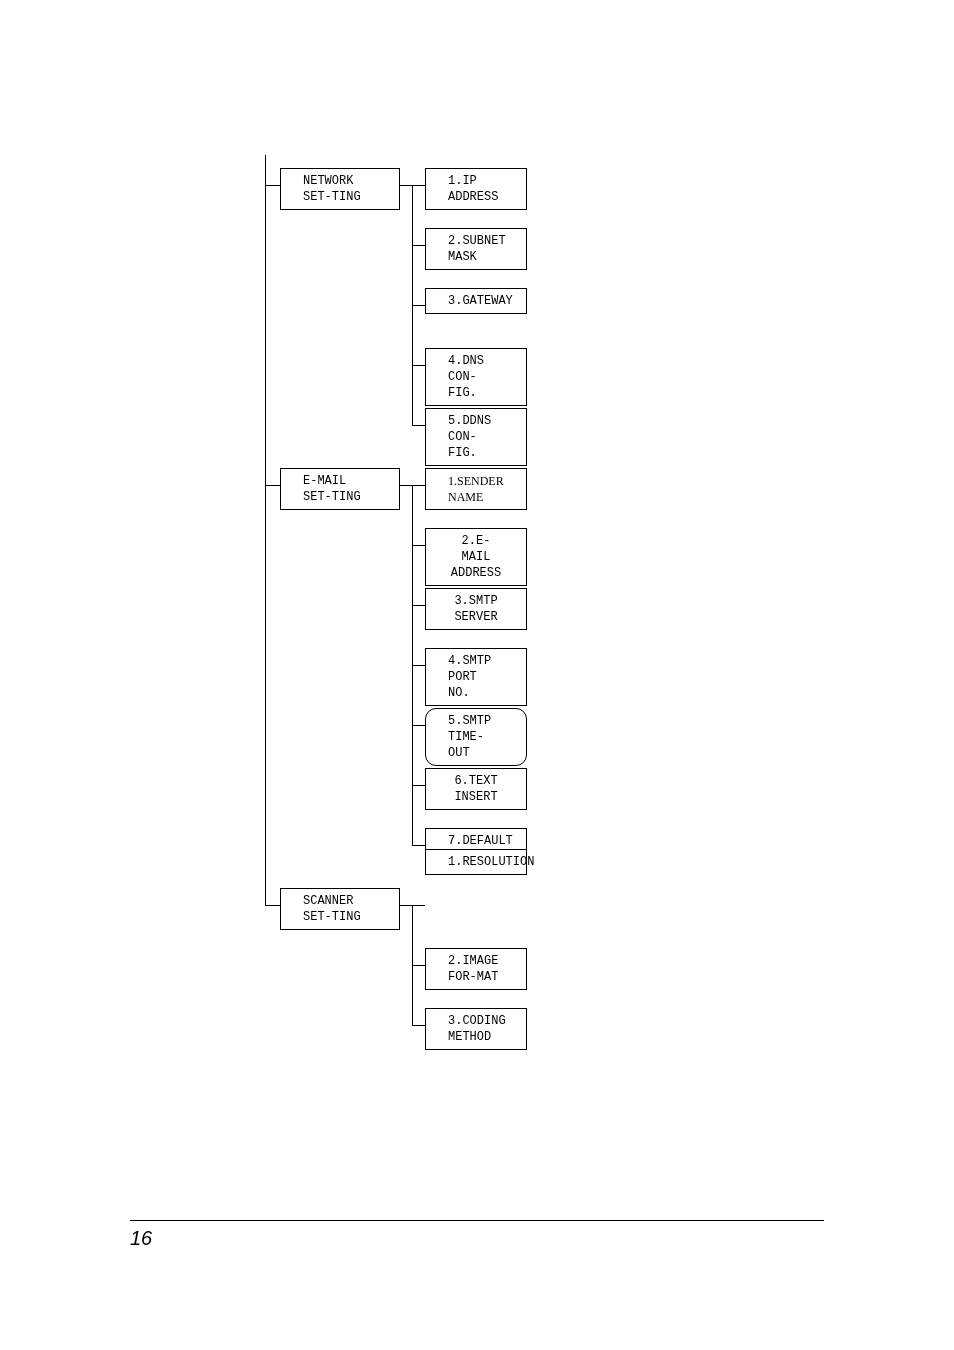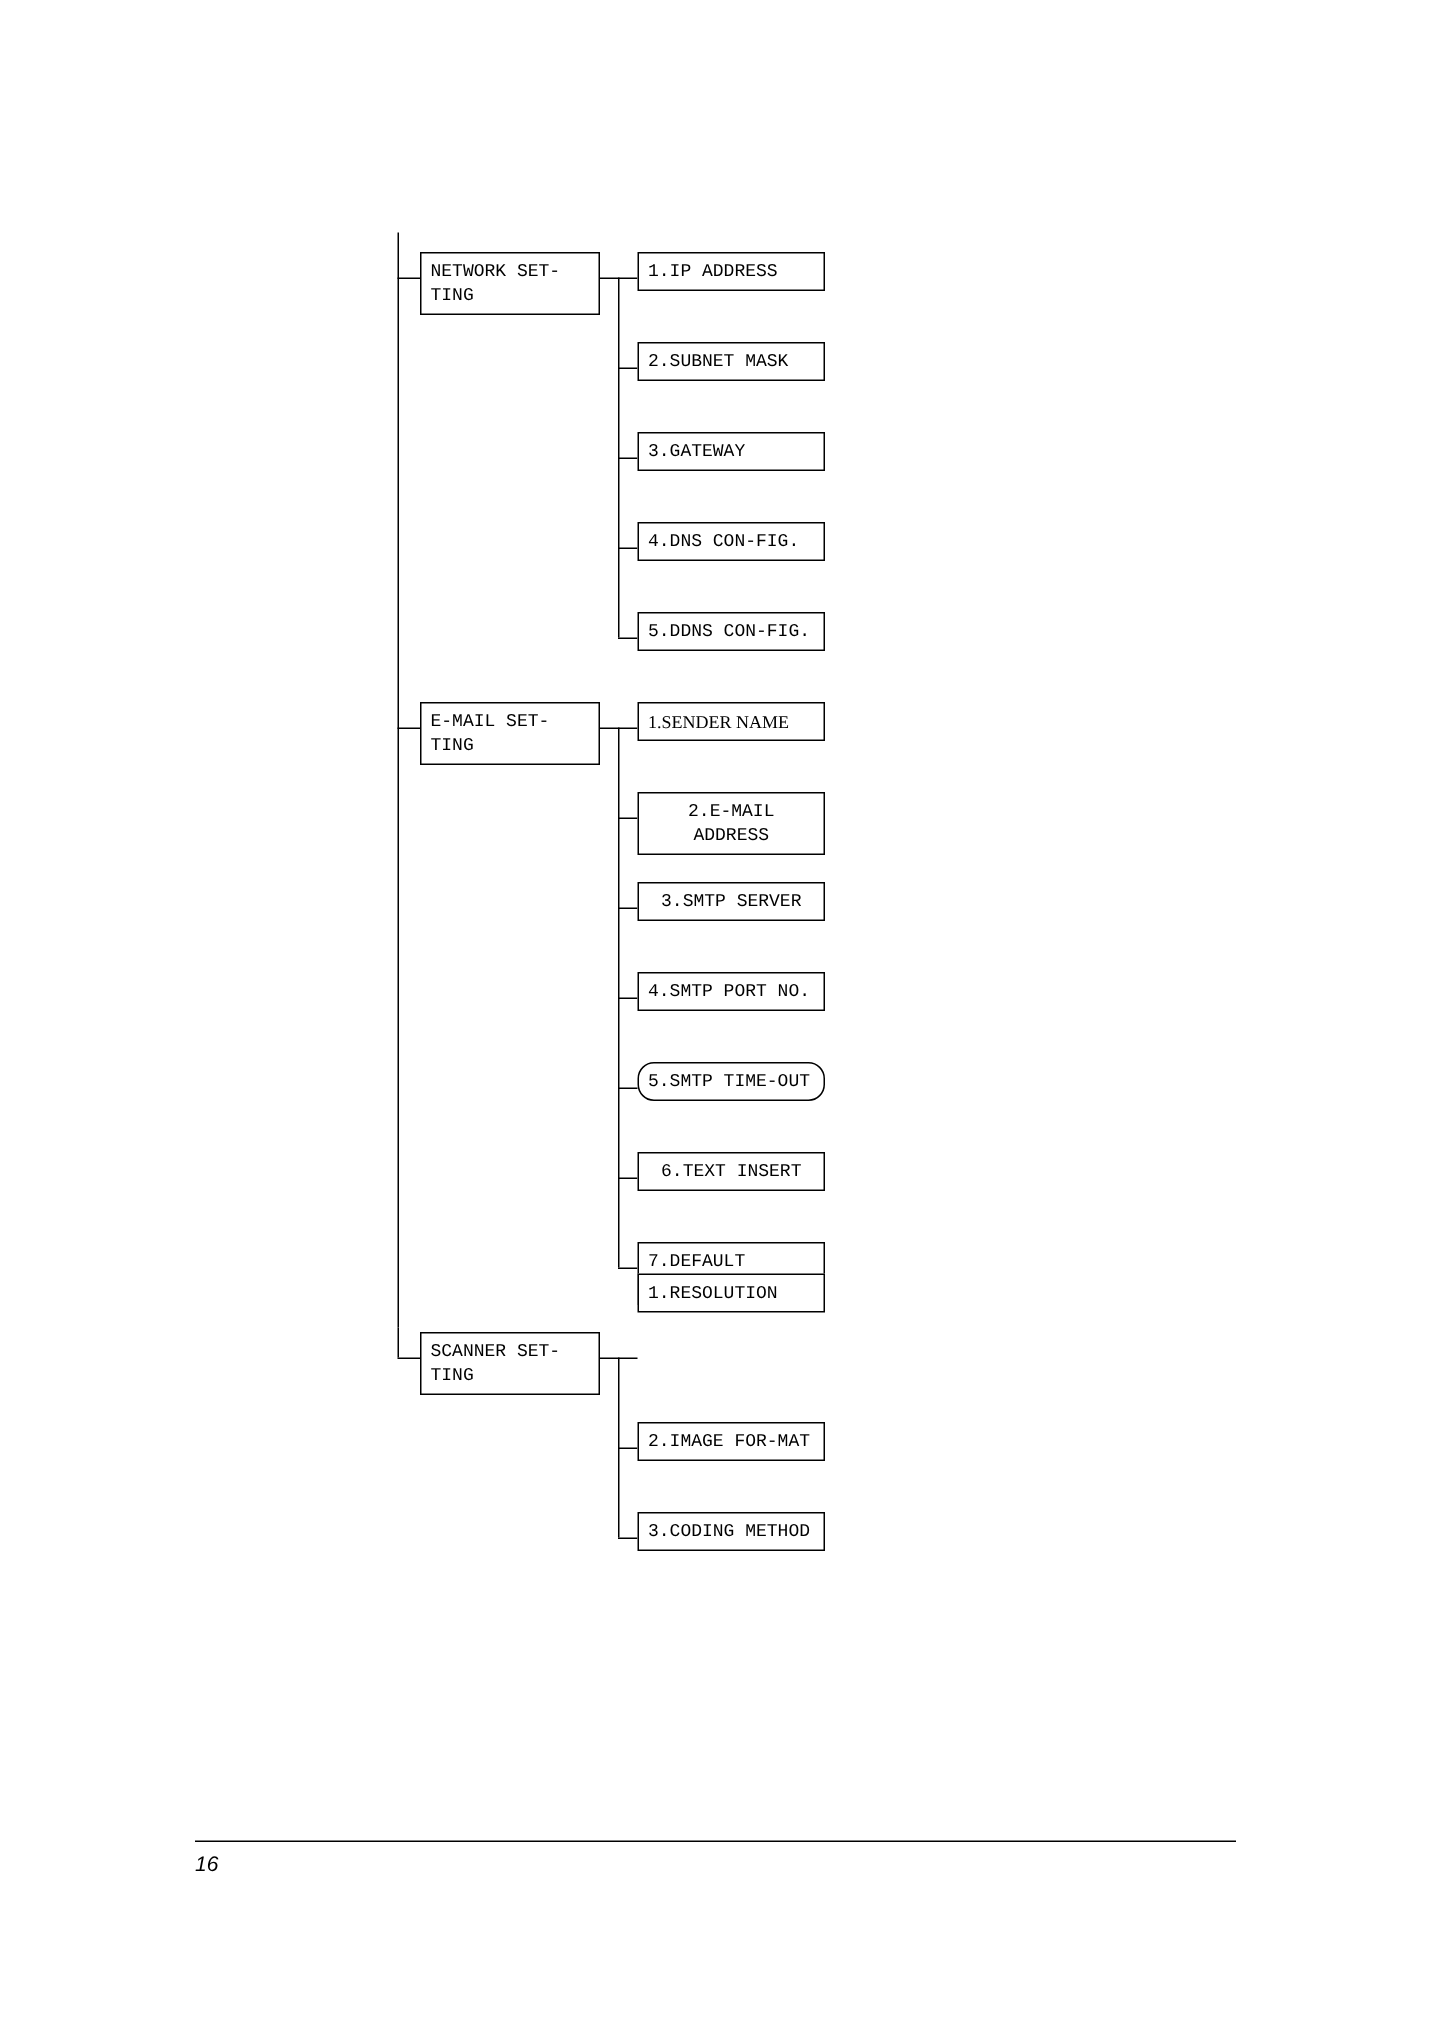--- a/index.html
+++ b/index.html
@@ -13,27 +13,27 @@
     }
     .diagram {
       position: absolute;
       left: 265px;
       top: 165px;
     }
     .box {
       position: absolute;
       border: 1px solid #000;
       background: #fff;
-      padding: 4px 6px;
+      padding: 4px 22px;
       width: 125px;
       line-height: 16px;
       color: #000;
     }
     .box-left { width: 120px; }
-    .box-right { width: 125px; }
+    .box-right { width: 102px; }
 
     
     .vline, .hline {
       position: absolute;
       background: #000;
     }
     .vline { width: 1px; }
     .hline { height: 1px; }
 
     .footer {
@@ -44,21 +44,21 @@
     }
     .footer-rule {
       border-top: 1px solid #000;
       margin-bottom: 6px;
     }
     .footer-row {
       display: flex;
       justify-content: space-between;
       font-family: Arial, Helvetica, sans-serif;
       font-style: italic;
-      font-size: 14px;
+      font-size: 20px;
     }
   </style>
 </head>
 <body>
 
 <div class="diagram">
 
   <div class="vline" style="left:0px; top:-10px; height:15px;"></div>
 
   <div class="vline" style="left:0px; top:5px; height:715px;"></div>

